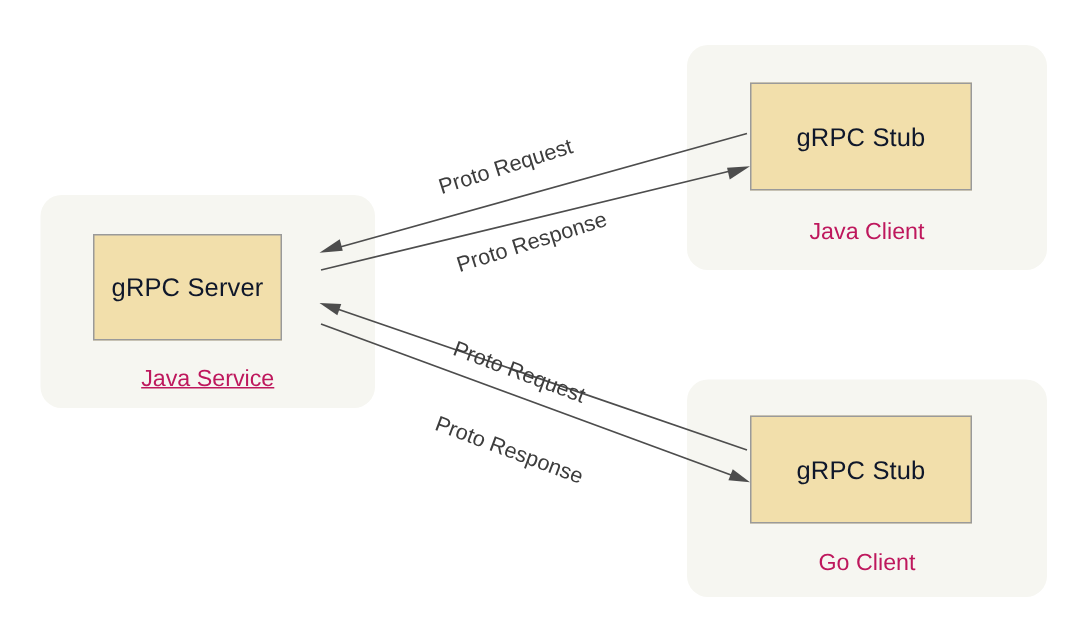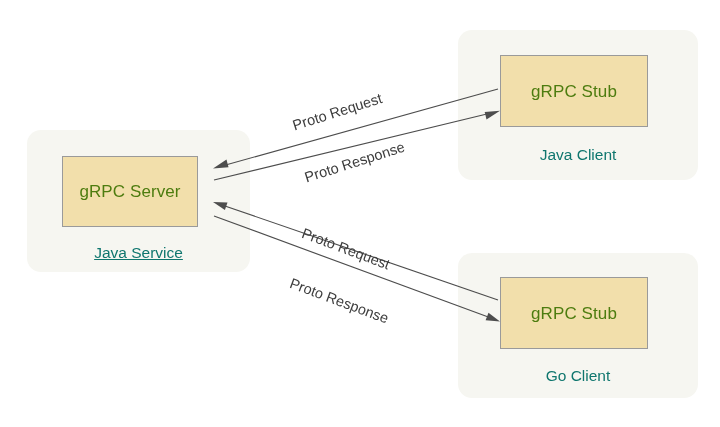--- a/index.html
+++ b/index.html
@@ -30,33 +30,33 @@
   .node-box {
     position: absolute;
     background: #f2dfab;
     border: 1px solid #9a9a9a;
     box-sizing: border-box;
     display: flex;
     align-items: center;
     justify-content: center;
   }
   .node-label {
-    color: #4d7c0f;
+    color: #0f172a;
     font-size: 17px;
     line-height: 1;
     letter-spacing: 0.1px;
     white-space: nowrap;
   }
-  #box-grpc-server { left: 62px;  top: 156px; width: 136px; height: 71px; }
+  #box-grpc-server { left: 62px;  top: 156px; width: 126px; height: 71px; }
   #box-grpc-stub-java { left: 500px; top: 55px;  width: 148px; height: 72px; }
   #box-grpc-stub-go   { left: 500px; top: 277px; width: 148px; height: 72px; }
 
   .group-caption {
     position: absolute;
-    color: #0f766e;
+    color: #be185d;
     font-size: 15.5px;
     line-height: 1;
     white-space: nowrap;
     text-align: center;
   }
   #caption-java-service { left: 27px;  top: 245px; width: 223px; text-decoration: underline; }
   #caption-java-client  { left: 458px; top: 147px; width: 240px; }
   #caption-go-client    { left: 458px; top: 368px; width: 240px; }
 
   #edges {

